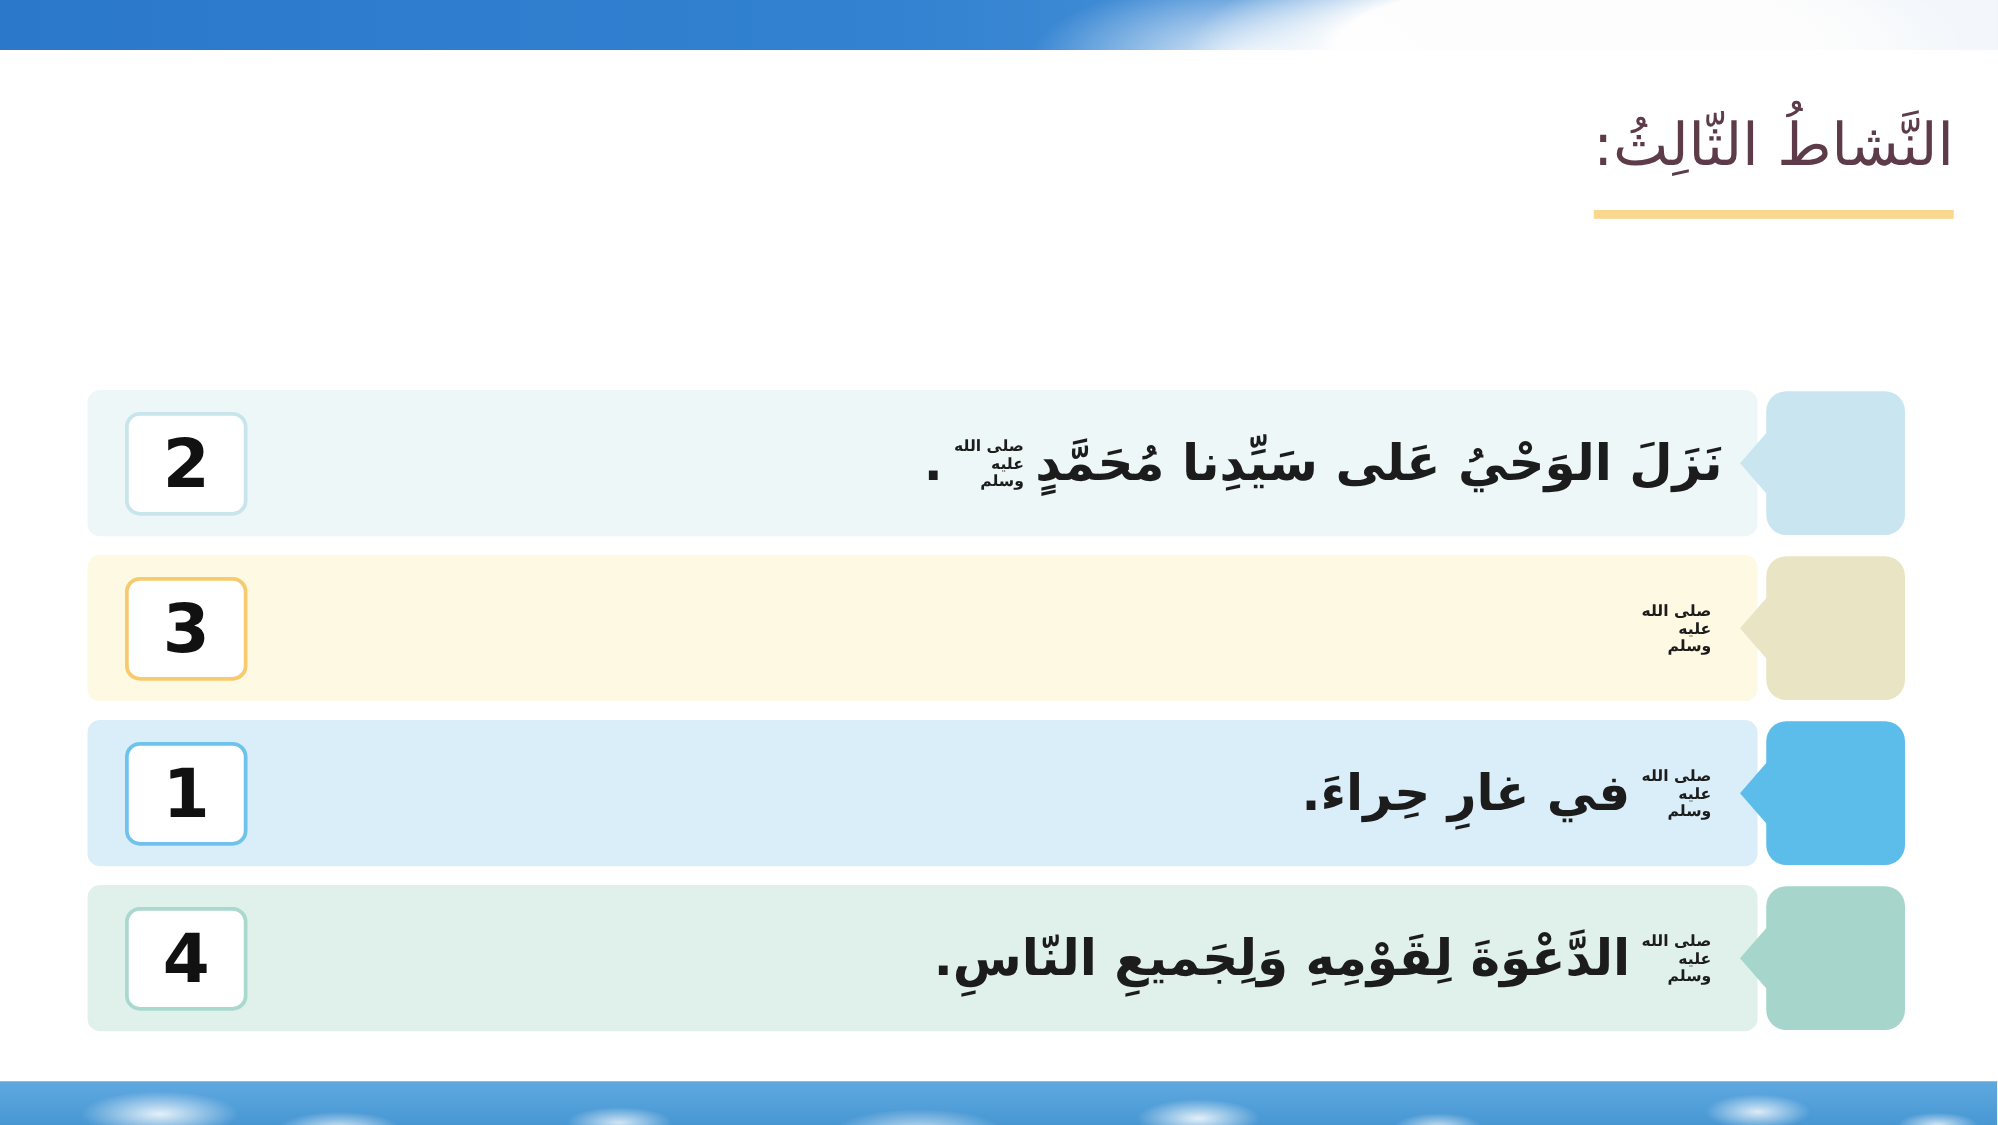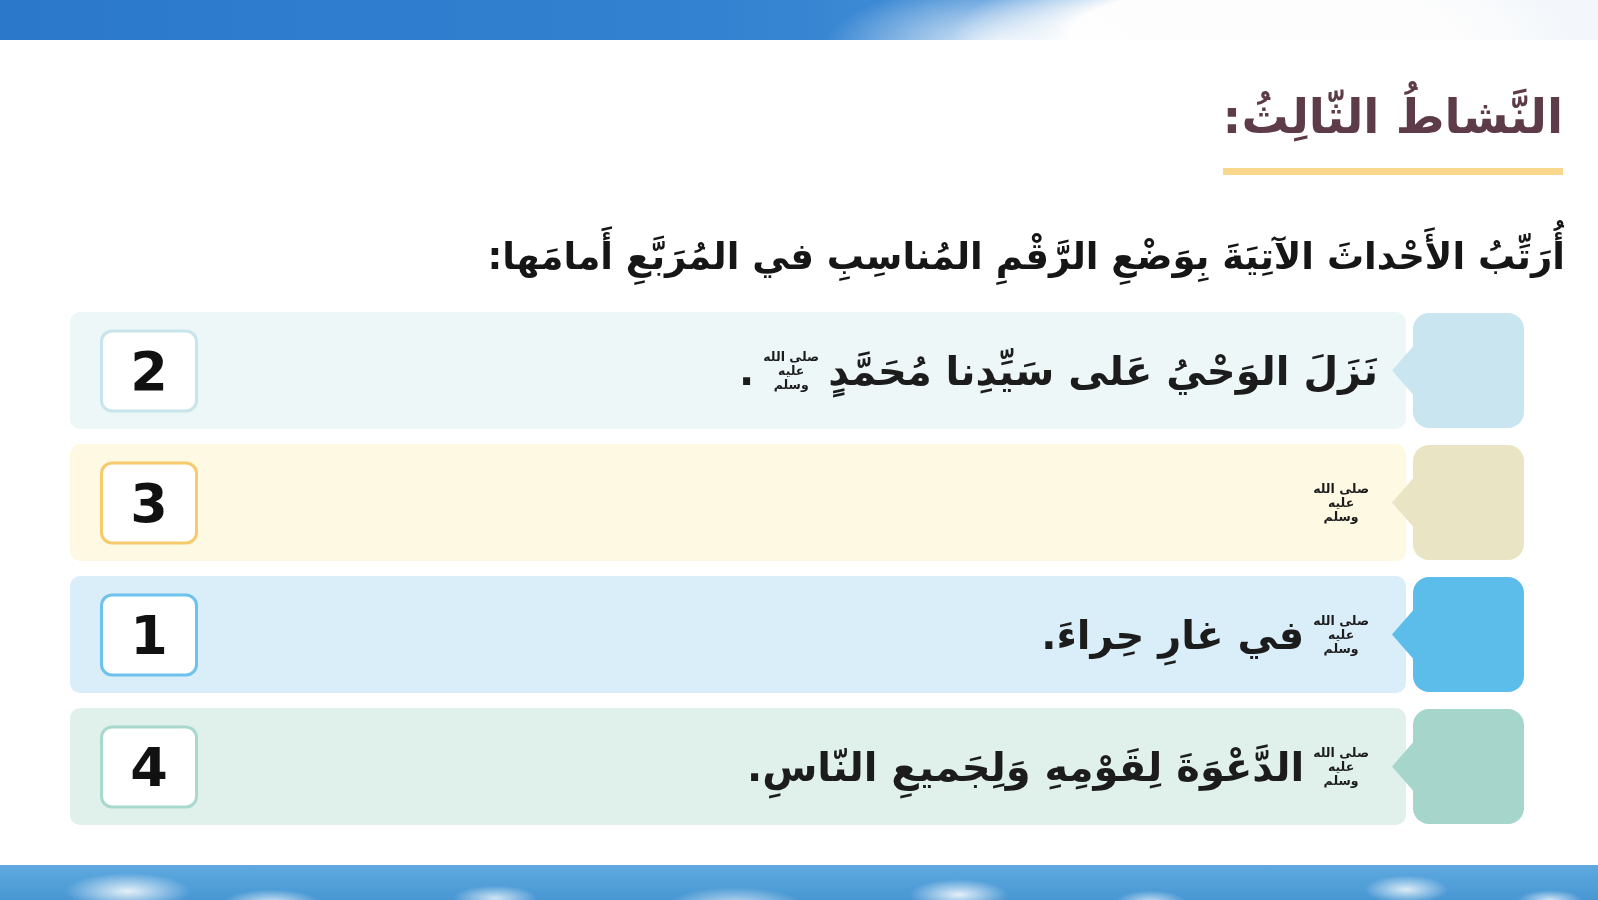--- a/index.html
+++ b/index.html
@@ -29,21 +29,21 @@
       radial-gradient(ellipse 90px 24px at 46% 115%, rgba(255,255,255,.7), rgba(255,255,255,0) 75%),
       radial-gradient(ellipse 70px 22px at 60% 85%, rgba(255,255,255,.85), rgba(255,255,255,0) 70%),
       radial-gradient(ellipse 50px 16px at 72% 105%, rgba(255,255,255,.7), rgba(255,255,255,0) 70%),
       radial-gradient(ellipse 60px 20px at 88% 70%, rgba(255,255,255,.8), rgba(255,255,255,0) 70%),
       radial-gradient(ellipse 46px 14px at 97% 100%, rgba(255,255,255,.75), rgba(255,255,255,0) 70%),
       linear-gradient(180deg, #5fa9e0, #4897d3);
   }
   
   .title{
     position:absolute;top:58px;right:35px;
-    font-size:47px;font-weight:700;
+    font-size:47px;font-weight:400;
     padding-bottom:24px;
     border-bottom:7px solid #f9a8d4;
     letter-spacing:0px;
     white-space:nowrap;
   }
   
   .instruction{
     position:absolute;top:198px;right:33px;
     font-size:37px;font-weight:700;color:#161616;
     white-space:nowrap;
@@ -65,21 +65,21 @@
     padding:0 28px;
     box-sizing:border-box;
   }
   .row-text{
     font-size:40px;font-weight:700;color:#1c1c1c;
     display:flex;align-items:center;
     direction:rtl;
     white-space:nowrap;
   }
   .seal{
-    display:inline-flex;flex-direction:column;align-items:center;
+    display:inline-flex;flex-direction:column;align-items:flex-start;
     font-size:12.5px;font-weight:700;line-height:1.12;color:#1c1c1c;
     margin:0 9px;
   }
   .tab{
     position:absolute;right:0;top:1px;bottom:1px;width:111px;
     border-radius:16px;
   }
   .tab-point{
     position:absolute;left:-21px;top:50%;
     width:27px;height:62px;
@@ -100,21 +100,20 @@
 </style>
 </head>
 <body>
 
 <div class="stage">
 
   <div class="sky-top"></div>
 
   <h1 class="title" style="color: rgb(93, 59, 73); border-bottom-color: rgb(249, 215, 140);">النَّشاطُ الثّالِثُ:</h1>
 
-  <p class="instruction">أُرَتِّبُ الأَحْداثَ الآتِيَةَ بِوَضْعِ الرَّقْمِ المُناسِبِ في المُرَبَّعِ أَمامَها:</p>
 
   <div class="rows">
 
     <div class="row">
       <div class="row-bg" style="background-color: rgb(237, 247, 248);">
         <div class="row-text">
           <span>نَزَلَ الوَحْيُ عَلى سَيِّدِنا مُحَمَّدٍ</span>
           <span class="seal">
             <span>صلى الله</span>
             <span>عليه</span>

